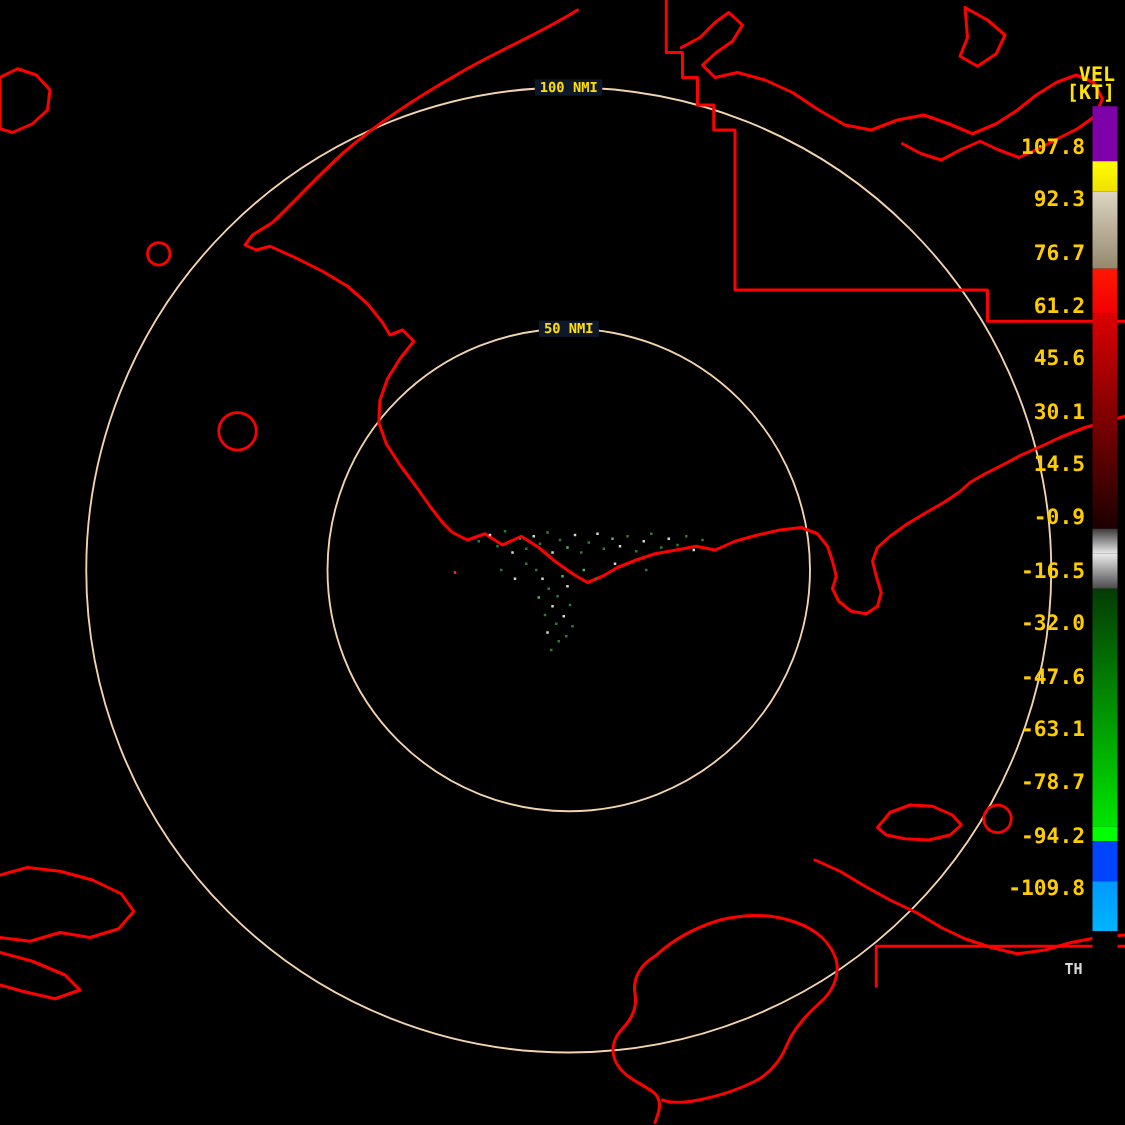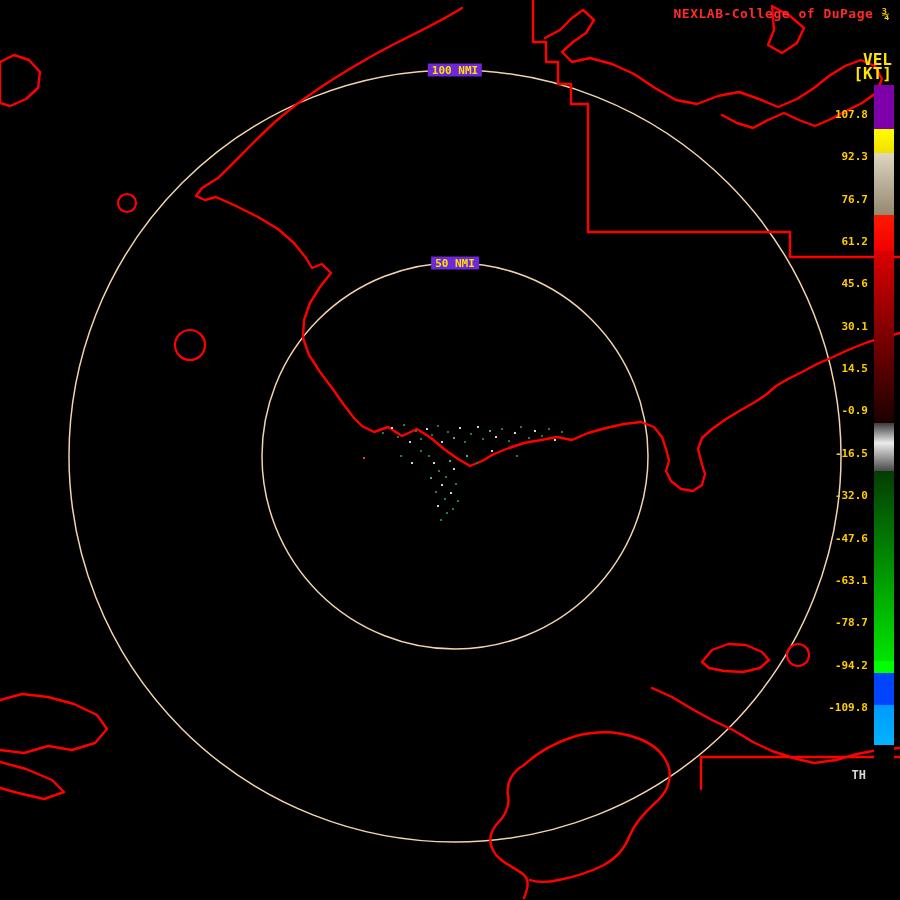--- a/index.html
+++ b/index.html
@@ -7,24 +7,24 @@
          font-family:"DejaVu Sans Mono", monospace;}
   #map-svg{position:absolute;left:0;top:0;width:900px;height:900px;}
   .title{position:absolute;top:6px;right:10px;color:#ff2a2a;font-size:13px;font-weight:bold;
          letter-spacing:0.5px;white-space:nowrap;}
   .title .suffix{color:#ffd400;}
   .unit{position:absolute;right:8px;color:#ffe400;font-size:16px;font-weight:bold;}
   #unit-main{top:50px;}
   #unit-sub{top:64px;}
   #colorbar{position:absolute;top:85px;right:6px;width:20px;height:705px;}
   #colorbar div{width:100%;}
-  .tick{position:absolute;right:32px;color:#ffcc00;font-size:11px;font-weight:bold;
+  .tick{position:absolute;right:32px;color:#ffcc00;font-size:17px;font-weight:bold;
         white-space:nowrap;}
   #th-label{position:absolute;right:34px;top:768px;color:#d8d8d8;font-size:12px;font-weight:bold;}
-  .ring-label{position:absolute;transform:translate(-50%,-50%);background:#6d28d9;color:#ffe000;
+  .ring-label{position:absolute;transform:translate(-50%,-50%);background:#0f172a;color:#ffe000;
         font-size:11px;font-weight:bold;padding:0 4px;white-space:nowrap;z-index:3;}
   #caption{position:absolute;left:455px;top:883px;transform:translateX(-50%);
         color:#dcdcdc;font-size:13px;letter-spacing:1.5px;white-space:nowrap;}
 </style>
 </head>
 <body>
 
 <div id="stage">
 
   <svg id="map-svg" viewBox="0 0 900 900" xmlns="http://www.w3.org/2000/svg">
@@ -94,24 +94,20 @@
       <rect x="400" y="455" width="2" height="2" fill="#2e7a3a"></rect>
       <rect x="411" y="462" width="2" height="2" fill="#cfd8cf"></rect>
       <rect x="420" y="450" width="2" height="2" fill="#2e7a3a"></rect>
       <rect x="466" y="455" width="2" height="2" fill="#58b060"></rect>
       <rect x="476" y="462" width="2" height="2" fill="#2e7a3a"></rect>
       <rect x="491" y="450" width="2" height="2" fill="#cfd8cf"></rect>
       <rect x="516" y="455" width="2" height="2" fill="#2e7a3a"></rect>
       <rect x="363" y="457" width="2" height="2" fill="#ff3030"></rect>
     </svg>
 
-  <div class="title">
-    <span>NEXLAB-College of DuPage</span>
-    <span class="suffix">¾</span>
-  </div>
 
   <div class="unit" id="unit-main">VEL</div>
   <div class="unit" id="unit-sub">[KT]</div>
 
   <div id="colorbar">
       <div style="height: 44px; background: rgb(125, 0, 168);"></div>
       <div style="height: 24px; background: linear-gradient(rgb(255, 255, 0), rgb(240, 224, 0));"></div>
       <div style="height: 62px; background: linear-gradient(rgb(222, 214, 192), rgb(148, 136, 111));"></div>
       <div style="height: 36px; background: linear-gradient(rgb(255, 24, 0), rgb(240, 0, 0));"></div>
       <div style="height: 172px; background: linear-gradient(rgb(220, 0, 0), rgb(28, 0, 0));"></div>

